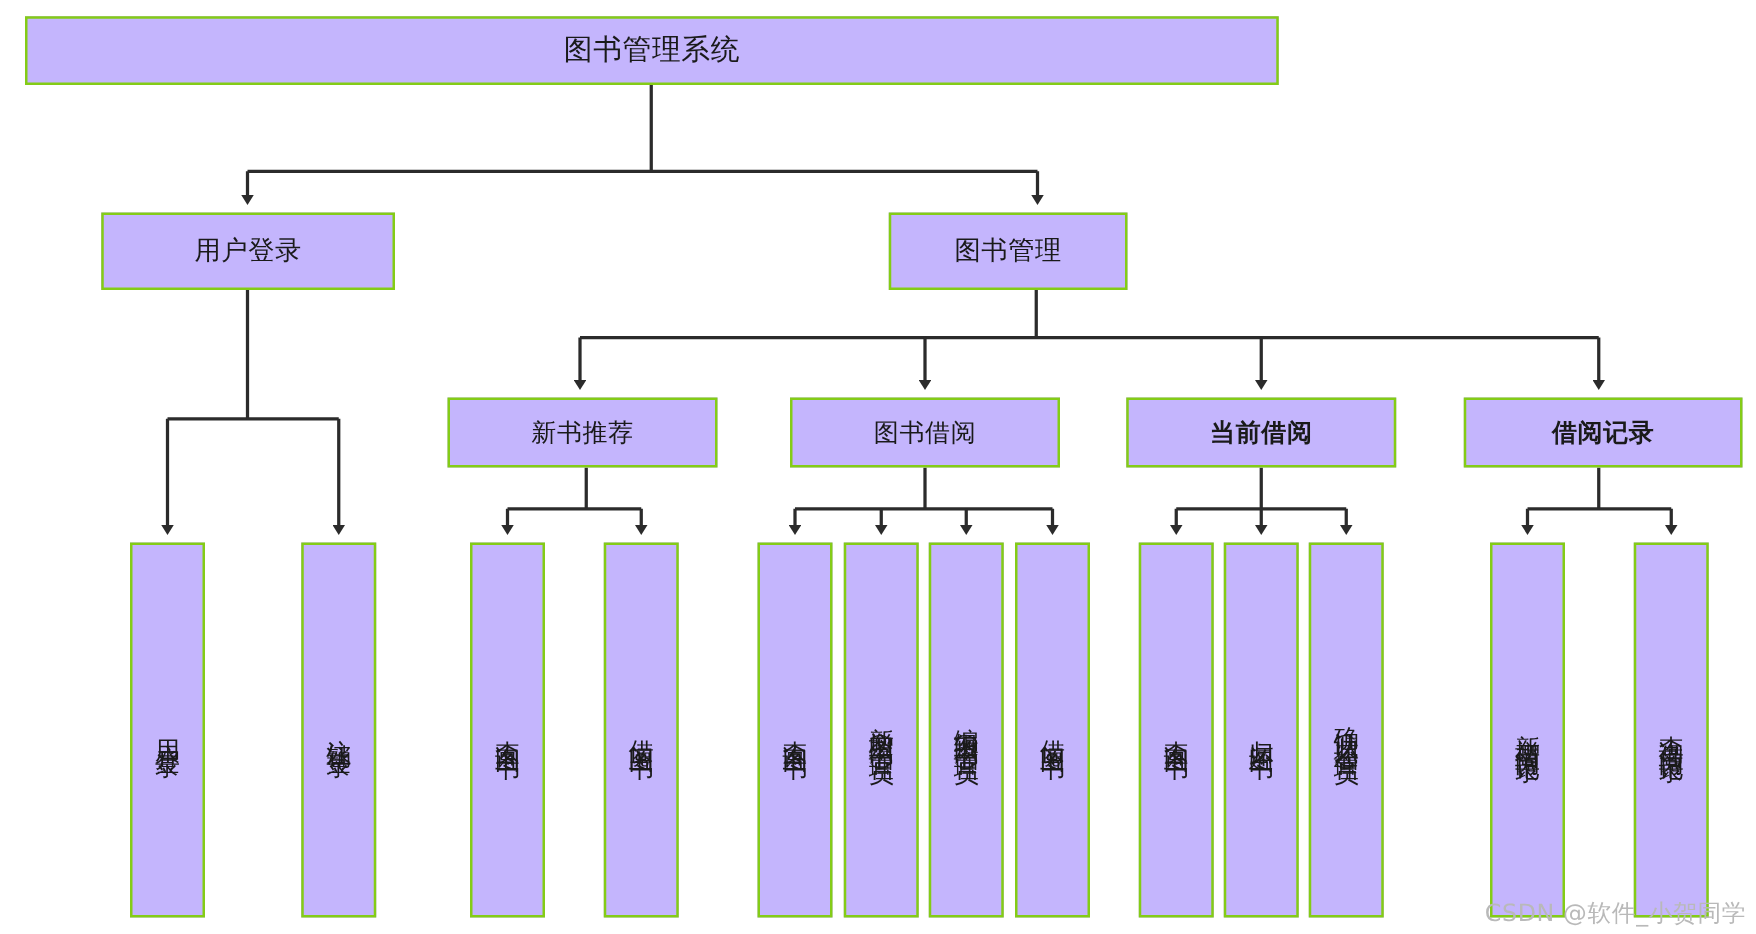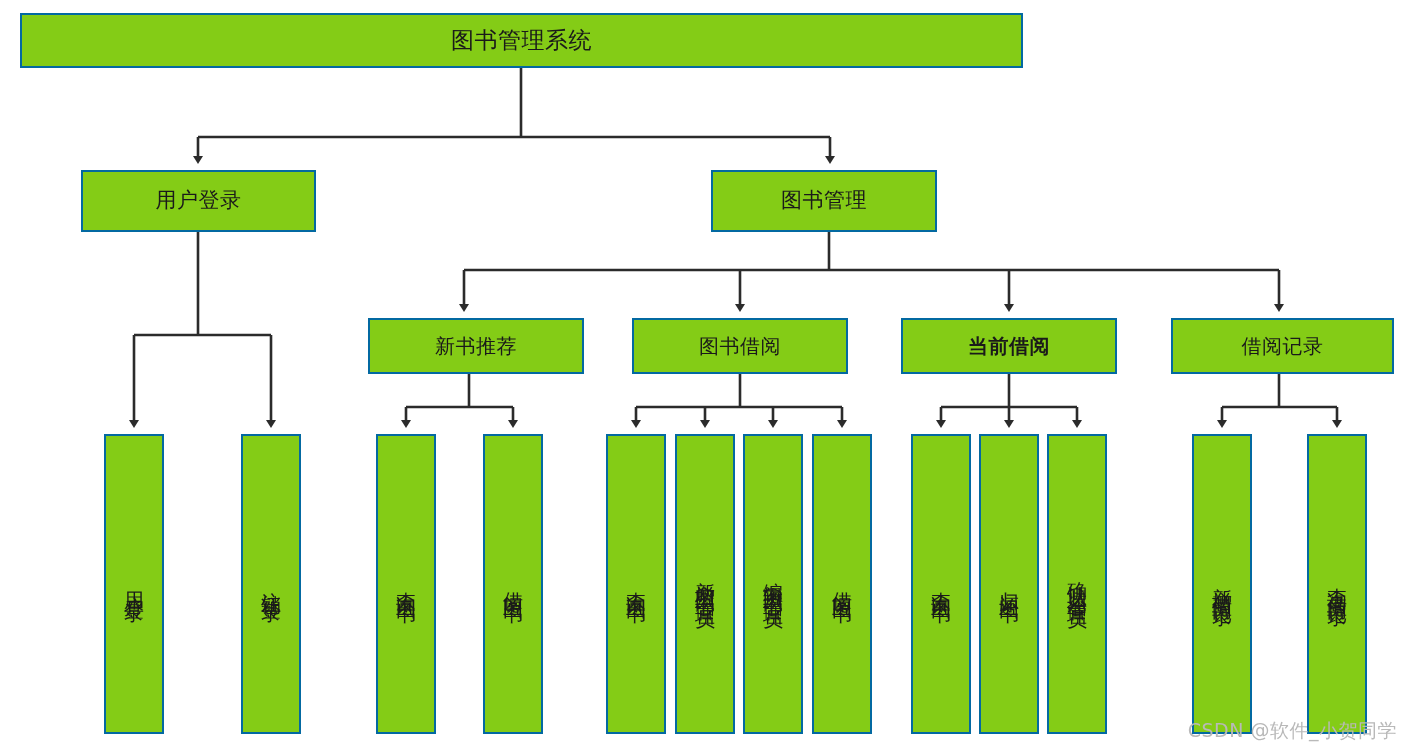--- a/index.html
+++ b/index.html
@@ -21,22 +21,22 @@
     position: absolute;
     left: 0;
     top: 0;
     width: 1405px;
     height: 747px;
     pointer-events: none;
   }
   .node {
     position: absolute;
     box-sizing: border-box;
-    border: 2px solid #0369a1;
-    background: #84cc16;
+    border: 2px solid #84cc16;
+    background: #c4b5fd;
     display: flex;
     align-items: center;
     justify-content: center;
     color: #1a1a1a;
   }
   .node.level-0 { font-size: 23px; }
   .node.level-1 { font-size: 21px; }
   .node.level-2 { font-size: 20px; }
   .node .htext {
     line-height: 1.1;
@@ -122,34 +122,34 @@
     </g>
   </svg>
 
   <div class="node level-0" style="left:20px; top:13px; width:1003px; height:55px;">
     <span class="htext">图书管理系统</span>
   </div>
 
   <div class="node level-1" style="left:81px; top:170px; width:235px; height:62px;">
     <span class="htext">用户登录</span>
   </div>
-  <div class="node level-1" style="left:711px; top:170px; width:226px; height:62px;">
+  <div class="node level-1" style="left:711px; top:170px; width:191px; height:62px;">
     <span class="htext">图书管理</span>
   </div>
 
-  <div class="node level-2" style="left:368px; top:318px; width:216px; height:56px;">
+  <div class="node level-2" style="left:358px; top:318px; width:216px; height:56px;">
     <span class="htext">新书推荐</span>
   </div>
   <div class="node level-2" style="left:632px; top:318px; width:216px; height:56px;justify-content:center;">
     <span class="htext">图书借阅</span>
   </div>
   <div class="node level-2" style="left:901px; top:318px; width:216px; height:56px;font-weight:bold;">
     <span class="htext">当前借阅</span>
   </div>
-  <div class="node level-2" style="left:1171px; top:318px; width:223px; height:56px;">
+  <div class="node level-2" style="left:1171px; top:318px; width:223px; height:56px;font-weight:bold;">
     <span class="htext">借阅记录</span>
   </div>
 
   <div class="node leaf" style="left:104px; top:434px; width:60px; height:300px;">
     <span class="vtext">用户登录</span>
   </div>
   <div class="node leaf" style="left:241px; top:434px; width:60px; height:300px;">
     <span class="vtext">注销登录</span>
   </div>
 

